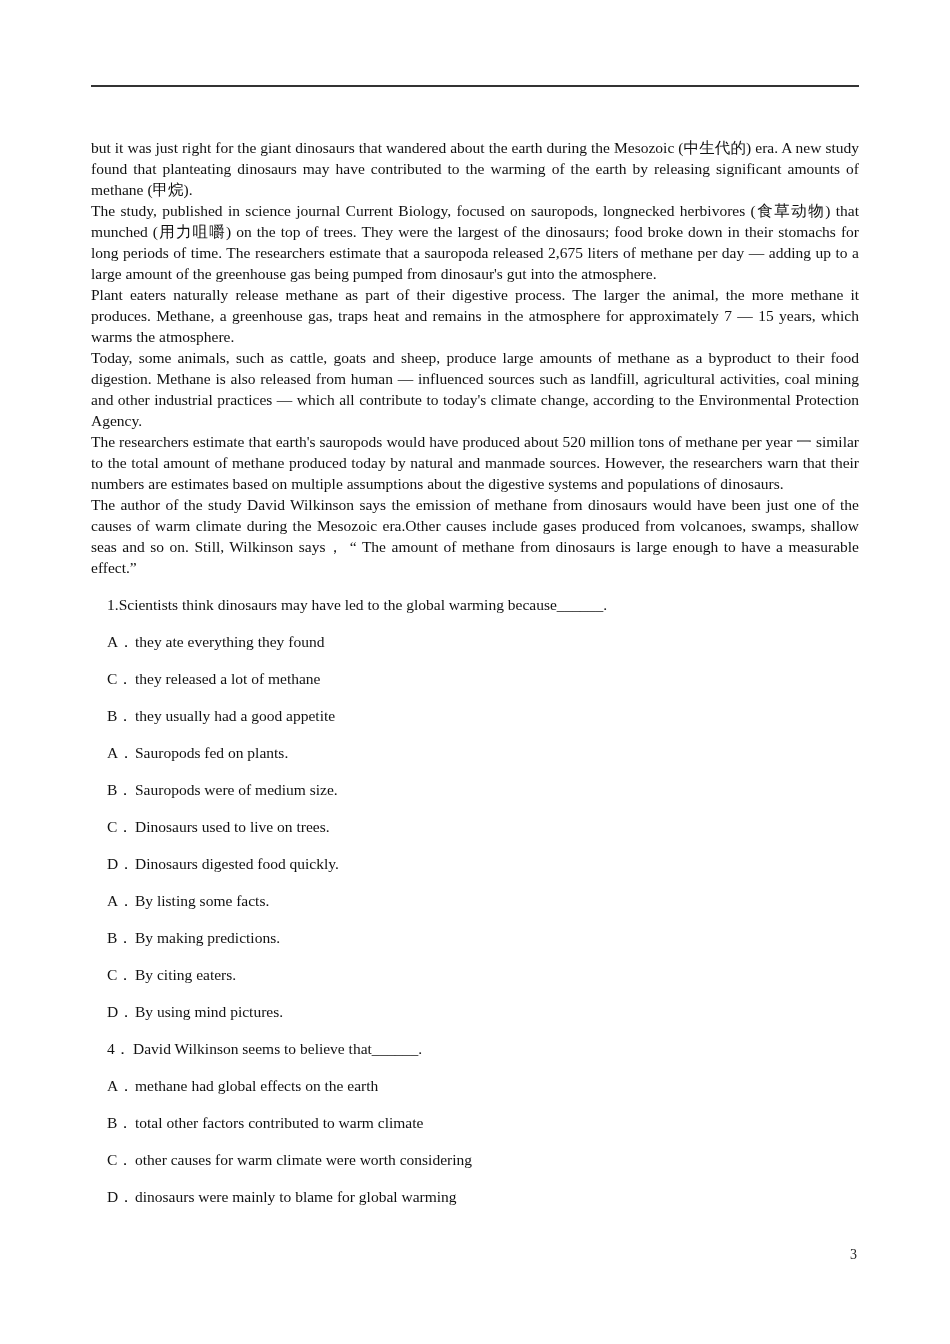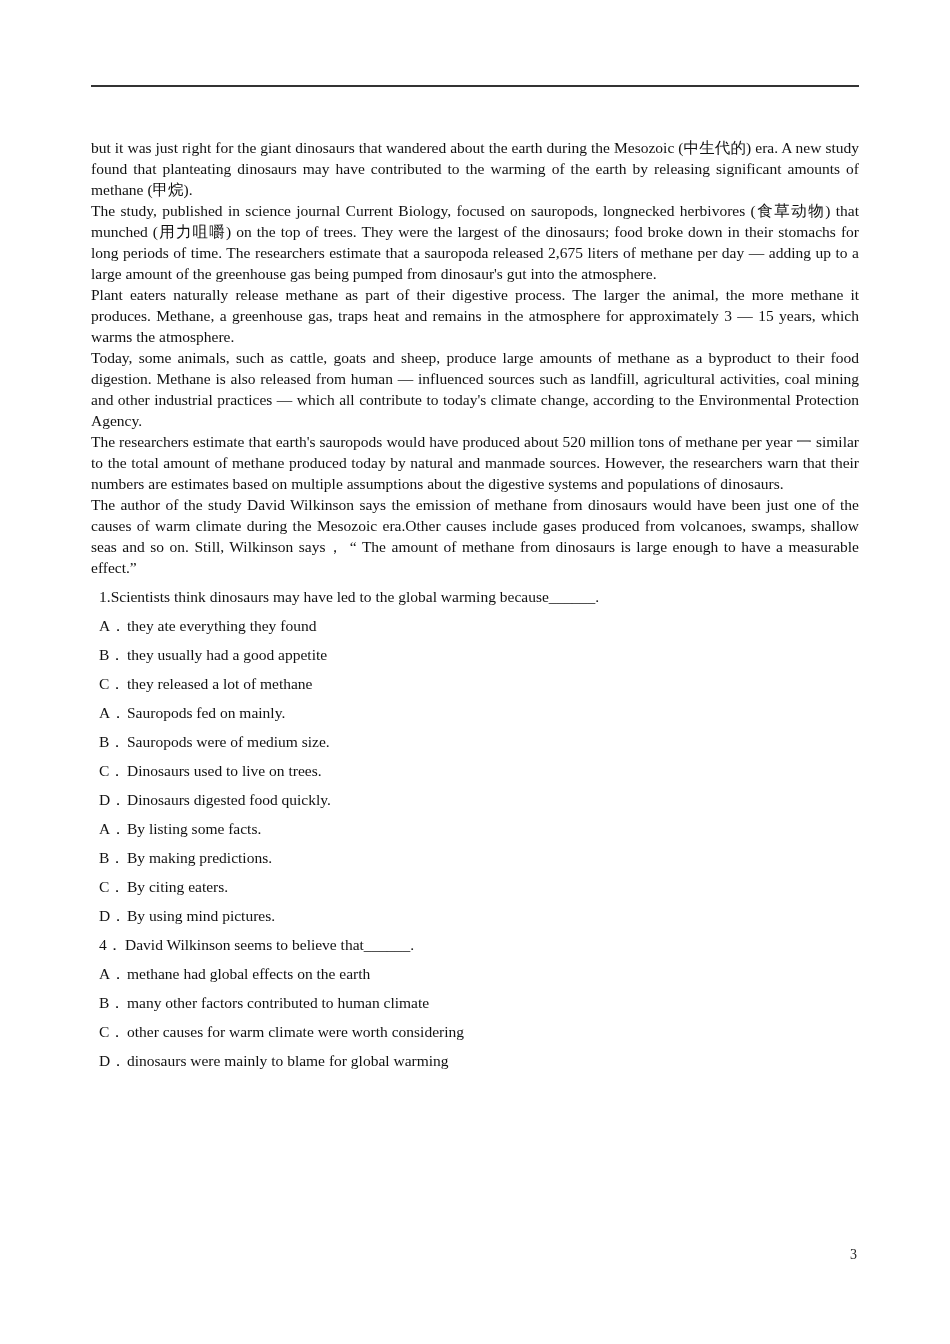--- a/index.html
+++ b/index.html
@@ -30,21 +30,21 @@
       width: 768px;
       font-size: 15.5px;
       line-height: 21px;
     }
     .para {
       margin: 0;
       text-align: justify;
       text-align-last: left;
     }
     .question, .option {
-      margin: 8px;
+      margin: 16px;
       white-space: nowrap;
     }
     .option .letter {
       display: inline-block;
       width: 28px;
     }
     .question .num {
       display: inline-block;
     }
     .page-number {
@@ -56,48 +56,48 @@
     }
   </style>
 </head>
 <body>
 
 <div class="header-rule"></div>
 
 <div class="content">
   <p class="para">but it was just right for the giant dinosaurs that wandered about the earth during the Mesozoic (中生代的) era. A new study found that planteating dinosaurs may have contributed to the warming of the earth by releasing significant amounts of methane (甲烷).</p>
   <p class="para">The study, published in science journal Current Biology, focused on sauropods, longnecked herbivores (食草动物) that munched (用力咀嚼) on the top of trees. They were the largest of the dinosaurs; food broke down in their stomachs for long periods of time. The researchers estimate that a sauropoda released 2,675 liters of methane per day — adding up to a large amount of the greenhouse gas being pumped from dinosaur's gut into the atmosphere.</p>
-  <p class="para">Plant eaters naturally release methane as part of their digestive process. The larger the animal, the more methane it produces. Methane, a greenhouse gas, traps heat and remains in the atmosphere for approximately 3 — 15 years, which warms the atmosphere.</p>
+  <p class="para">Plant eaters naturally release methane as part of their digestive process. The larger the animal, the more methane it produces. Methane, a greenhouse gas, traps heat and remains in the atmosphere for approximately 7 — 15 years, which warms the atmosphere.</p>
   <p class="para">Today, some animals, such as cattle, goats and sheep, produce large amounts of methane as a byproduct to their food digestion. Methane is also released from human — influenced sources such as landfill, agricultural activities, coal mining and other industrial practices — which all contribute to today's climate change, according to the Environmental Protection Agency.</p>
   <p class="para">The researchers estimate that earth's sauropods would have produced about 520 million tons of methane per year 一 similar to the total amount of methane produced today by natural and manmade sources. However, the researchers warn that their numbers are estimates based on multiple assumptions about the digestive systems and populations of dinosaurs.</p>
   <p class="para">The author of the study David Wilkinson says the emission of methane from dinosaurs would have been just one of the causes of warm climate during the Mesozoic era.Other causes include gases produced from volcanoes, swamps, shallow  seas and so on. Still, Wilkinson says， “ The amount of methane from dinosaurs is large enough to have a measurable effect.”</p>
 
   <div>
     <p class="question"><span class="num">1.</span><span>Scientists think dinosaurs may have led to the global warming because______.</span></p>
     <p class="option"><span class="letter">A．</span><span>they ate everything they found</span></p>
+    <p class="option"><span class="letter">C．</span><span>they released a lot of methane</span></p>
     <p class="option"><span class="letter">B．</span><span>they usually had a good appetite</span></p>
-    <p class="option"><span class="letter">C．</span><span>they released a lot of methane</span></p>
   </div>
 
   <div>
-    <p class="option"><span class="letter">A．</span><span>Sauropods fed on mainly.</span></p>
+    <p class="option"><span class="letter">A．</span><span>Sauropods fed on plants.</span></p>
     <p class="option"><span class="letter">B．</span><span>Sauropods were of medium size.</span></p>
     <p class="option"><span class="letter">C．</span><span>Dinosaurs used to live on trees.</span></p>
     <p class="option"><span class="letter">D．</span><span>Dinosaurs digested food quickly.</span></p>
   </div>
 
   <div>
     <p class="option"><span class="letter">A．</span><span>By listing some facts.</span></p>
     <p class="option"><span class="letter">B．</span><span>By making predictions.</span></p>
     <p class="option"><span class="letter">C．</span><span>By citing eaters.</span></p>
     <p class="option"><span class="letter">D．</span><span>By using mind pictures.</span></p>
   </div>
 
   <div>
     <p class="question"><span class="num" style="width:26px">4．</span><span>David Wilkinson seems to believe that______.</span></p>
     <p class="option"><span class="letter">A．</span><span>methane had global effects on the earth</span></p>
-    <p class="option"><span class="letter">B．</span><span>many other factors contributed to human climate</span></p>
+    <p class="option"><span class="letter">B．</span><span>total other factors contributed to warm climate</span></p>
     <p class="option"><span class="letter">C．</span><span>other causes for warm climate were worth considering</span></p>
     <p class="option"><span class="letter">D．</span><span>dinosaurs were mainly to blame for global warming</span></p>
   </div>
 </div>
 
 <div class="page-number">3</div>
 
 </body></html>

